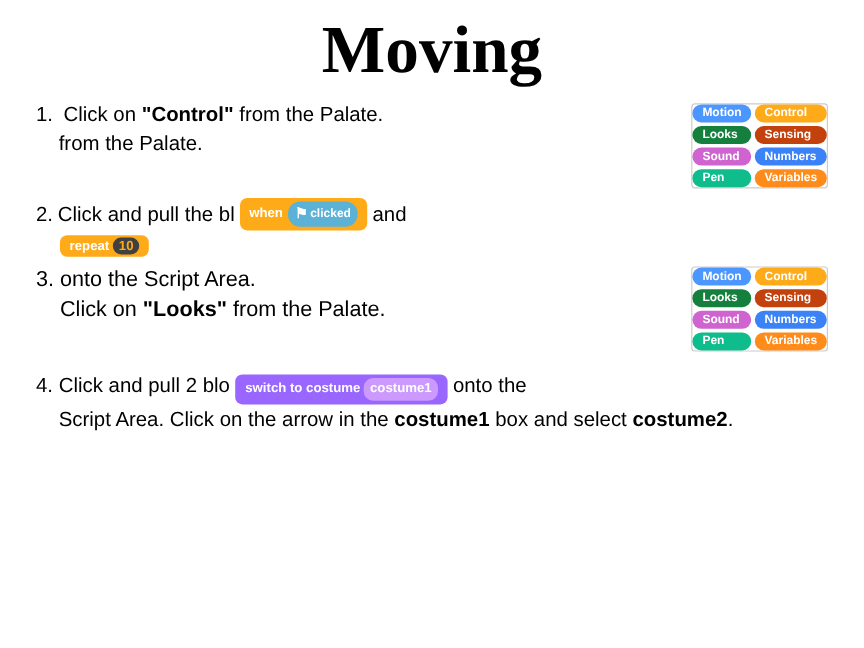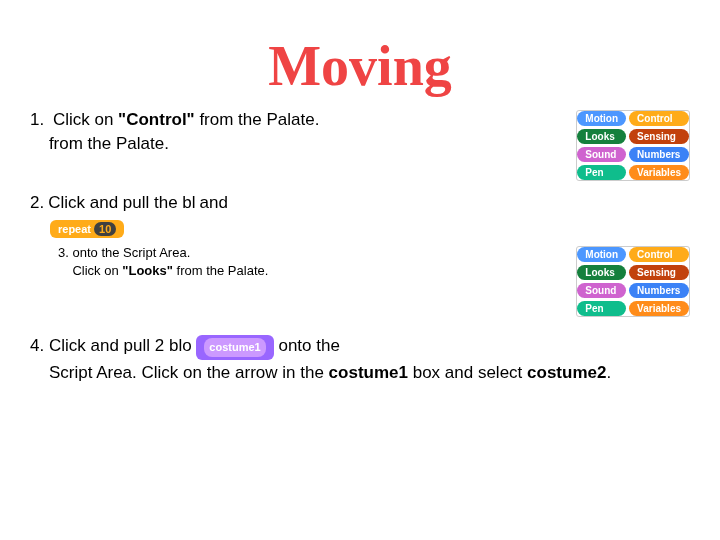--- a/index.html
+++ b/index.html
@@ -9,24 +9,23 @@
       background: #fff;
       font-family: Arial, sans-serif;
       overflow: hidden;
       position: relative;
     }
 
     .page-title {
       text-align: center;
       font-size: 56px;
       font-weight: bold;
-      color: #ef4444;
+      color: #000000;
       padding-top: 10px;
       font-family: Georgia, serif;
-      margin-top: 24px;
     }
 
     .content {
       padding: 10px 30px 0 30px;
     }
 
     .step-number {
       font-size: 17px;
       margin-right: 4px;
       white-space: nowrap;
@@ -171,24 +170,23 @@
       line-height: 1.6;
     }
 
     .step3-area {
       display: flex;
       align-items: flex-start;
       margin-bottom: 8px;
     }
 
     .step3-left {
-      font-size: 13px;
+      font-size: 18px;
       flex: 1;
       line-height: 1.4;
-      margin-left: 28px;
     }
 
     .step3-palette {
       margin-left: 10px;
       margin-top: 2px;
     }
 
     .step4-row {
       font-size: 17px;
       line-height: 1.5;
@@ -222,20 +220,27 @@
       </div>
     </div>
   </div>
 
   <div style="display:flex; align-items:flex-start; margin-bottom:6px;">
     <div style="flex:1;">
 
       <div class="step2-row">
         <span>2.</span>
         <span>Click and pull the bl</span>
+        <span class="block-when">
+          <span>when</span>
+          <span style="display:inline-flex;align-items:center;gap:2px;background:#5cb1d6;border-radius:10px;padding:1px 6px;">
+            <span style="color:#fff;font-size:12px;">⚑</span>
+            <span style="font-size:10px;color:#fff;font-weight:bold;">clicked</span>
+          </span>
+        </span>
         <span>and</span>
       </div>
 
       <div style="display:flex;align-items:center;margin-left:20px;margin-bottom:6px;gap:6px;">
         <span class="block-repeat">
           <span>repeat</span>
           <span class="block-repeat-num">10</span>
         </span>
       </div>
 
@@ -259,19 +264,20 @@
           </div>
         </div>
       </div>
     </div>
   </div>
 
   <div class="step4-row">
     <span>4.</span>
     <span> Click and pull 2 blo</span>
     <span class="block-costume">
+      <span>switch to costume</span>
       <span class="block-costume-val">costume1</span>
     </span>
     <span> onto the</span><br>
     &nbsp;&nbsp;&nbsp;&nbsp;<span>Script Area.  Click on the arrow in the </span><strong>costume1</strong><span> box and select </span><strong>costume2</strong><span>.</span>
   </div>
 
 </div>
 
 </body></html>

